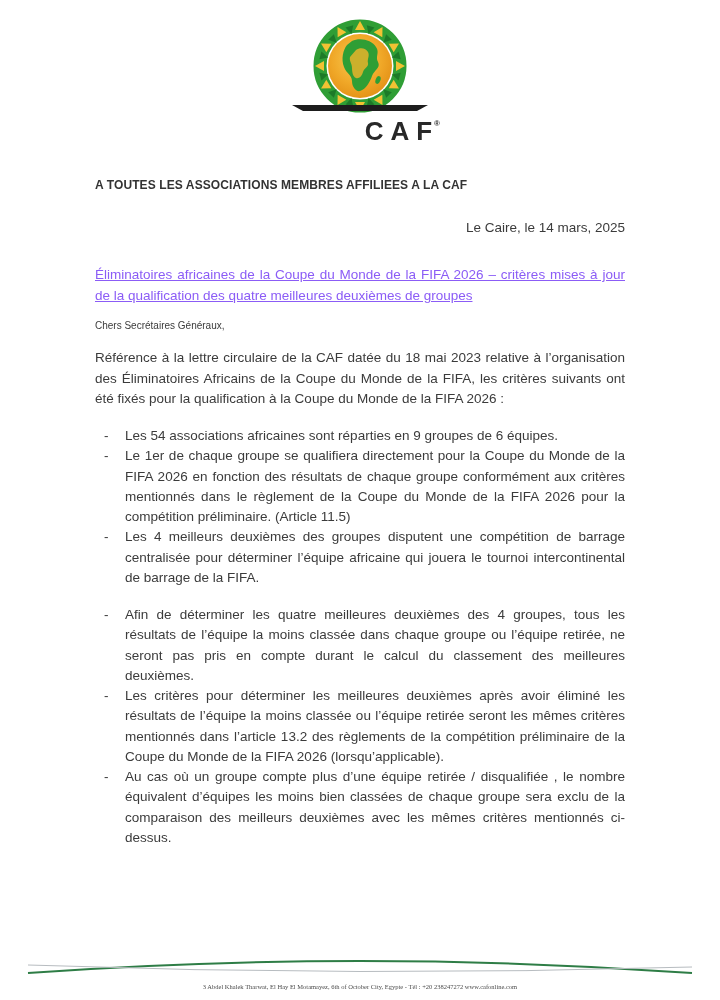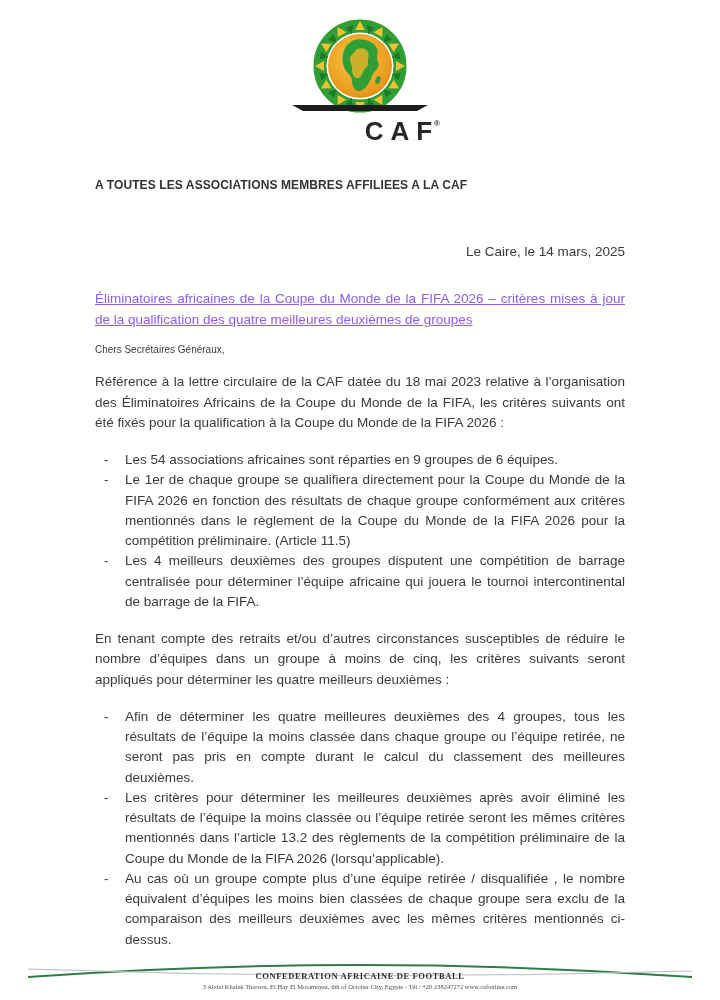--- a/index.html
+++ b/index.html
@@ -35,21 +35,21 @@
   .wordmark sup { font-size: 8px; letter-spacing: 0; vertical-align: 14px; margin-left: -5px;}
   
   .recipient {
     margin-top: 34px;
     font-weight: bold;
     font-size: 12px;
     color: #333333;
     letter-spacing: .1px;
   }
   .dateline {
-    margin-top: 52px;
+    margin-top: 28px;
     text-align: right;
     font-size: 13.5px;
   }
   .subject {
     margin-top: 30px;
     font-weight: normal;
     font-size: 13.5px;
     color: #8b5cf6;
     text-align: justify;
     text-decoration: underline;
@@ -162,21 +162,20 @@
     <div class="bullet">
       <span class="dash">-</span>
       <span class="btext">Le 1er de chaque groupe se qualifiera directement pour la Coupe du Monde de la FIFA 2026 en fonction des résultats de chaque groupe conformément aux critères mentionnés dans le règlement de la Coupe du Monde de la FIFA 2026 pour la compétition préliminaire. (Article 11.5)</span>
     </div>
     <div class="bullet">
       <span class="dash">-</span>
       <span class="btext">Les 4 meilleurs deuxièmes des groupes disputent une compétition de barrage centralisée pour déterminer l’équipe africaine qui jouera le tournoi intercontinental de barrage de la FIFA.</span>
     </div>
   </div>
 
-  <p class="para">En tenant compte des retraits et/ou d’autres circonstances susceptibles de réduire le nombre d’équipes dans un groupe à moins de cinq, les critères suivants seront appliqués pour déterminer les quatre meilleurs deuxièmes :</p>
 
   <div class="bullets">
     <div class="bullet">
       <span class="dash">-</span>
       <span class="btext">Afin de déterminer les quatre meilleures deuxièmes des 4 groupes, tous les résultats de l’équipe la moins classée dans chaque groupe ou l’équipe retirée, ne seront pas pris en compte durant le calcul du classement des meilleures deuxièmes.</span>
     </div>
     <div class="bullet">
       <span class="dash">-</span>
       <span class="btext">Les critères pour déterminer les meilleures deuxièmes après avoir éliminé les résultats de l’équipe la moins classée ou l’équipe retirée seront les mêmes critères mentionnés dans l’article 13.2 des règlements de la compétition préliminaire de la Coupe du Monde de la FIFA 2026 (lorsqu’applicable).</span>
     </div>
@@ -186,15 +185,14 @@
     </div>
   </div>
 
 </div>
 
 <div class="footer">
   <svg width="720" height="34" viewBox="0 0 720 34" aria-hidden="true">
     <path d="M 28,26 Q 360,2 692,26" fill="none" stroke="#2e7d46" stroke-width="2"></path>
     <path d="M 28,18 Q 360,30 692,20" fill="none" stroke="#b7bcc0" stroke-width="1"></path>
   </svg>
-  <div class="footer-org">CONFEDERATION AFRICAINE DE FOOTBALL</div>
   <div class="footer-address">3 Abdel Khalek Tharwat, El Hay El Motamayez, 6th of October City, Egypte - Tél : +20 238247272 www.cafonline.com</div>
 </div>
 
 </body></html>

